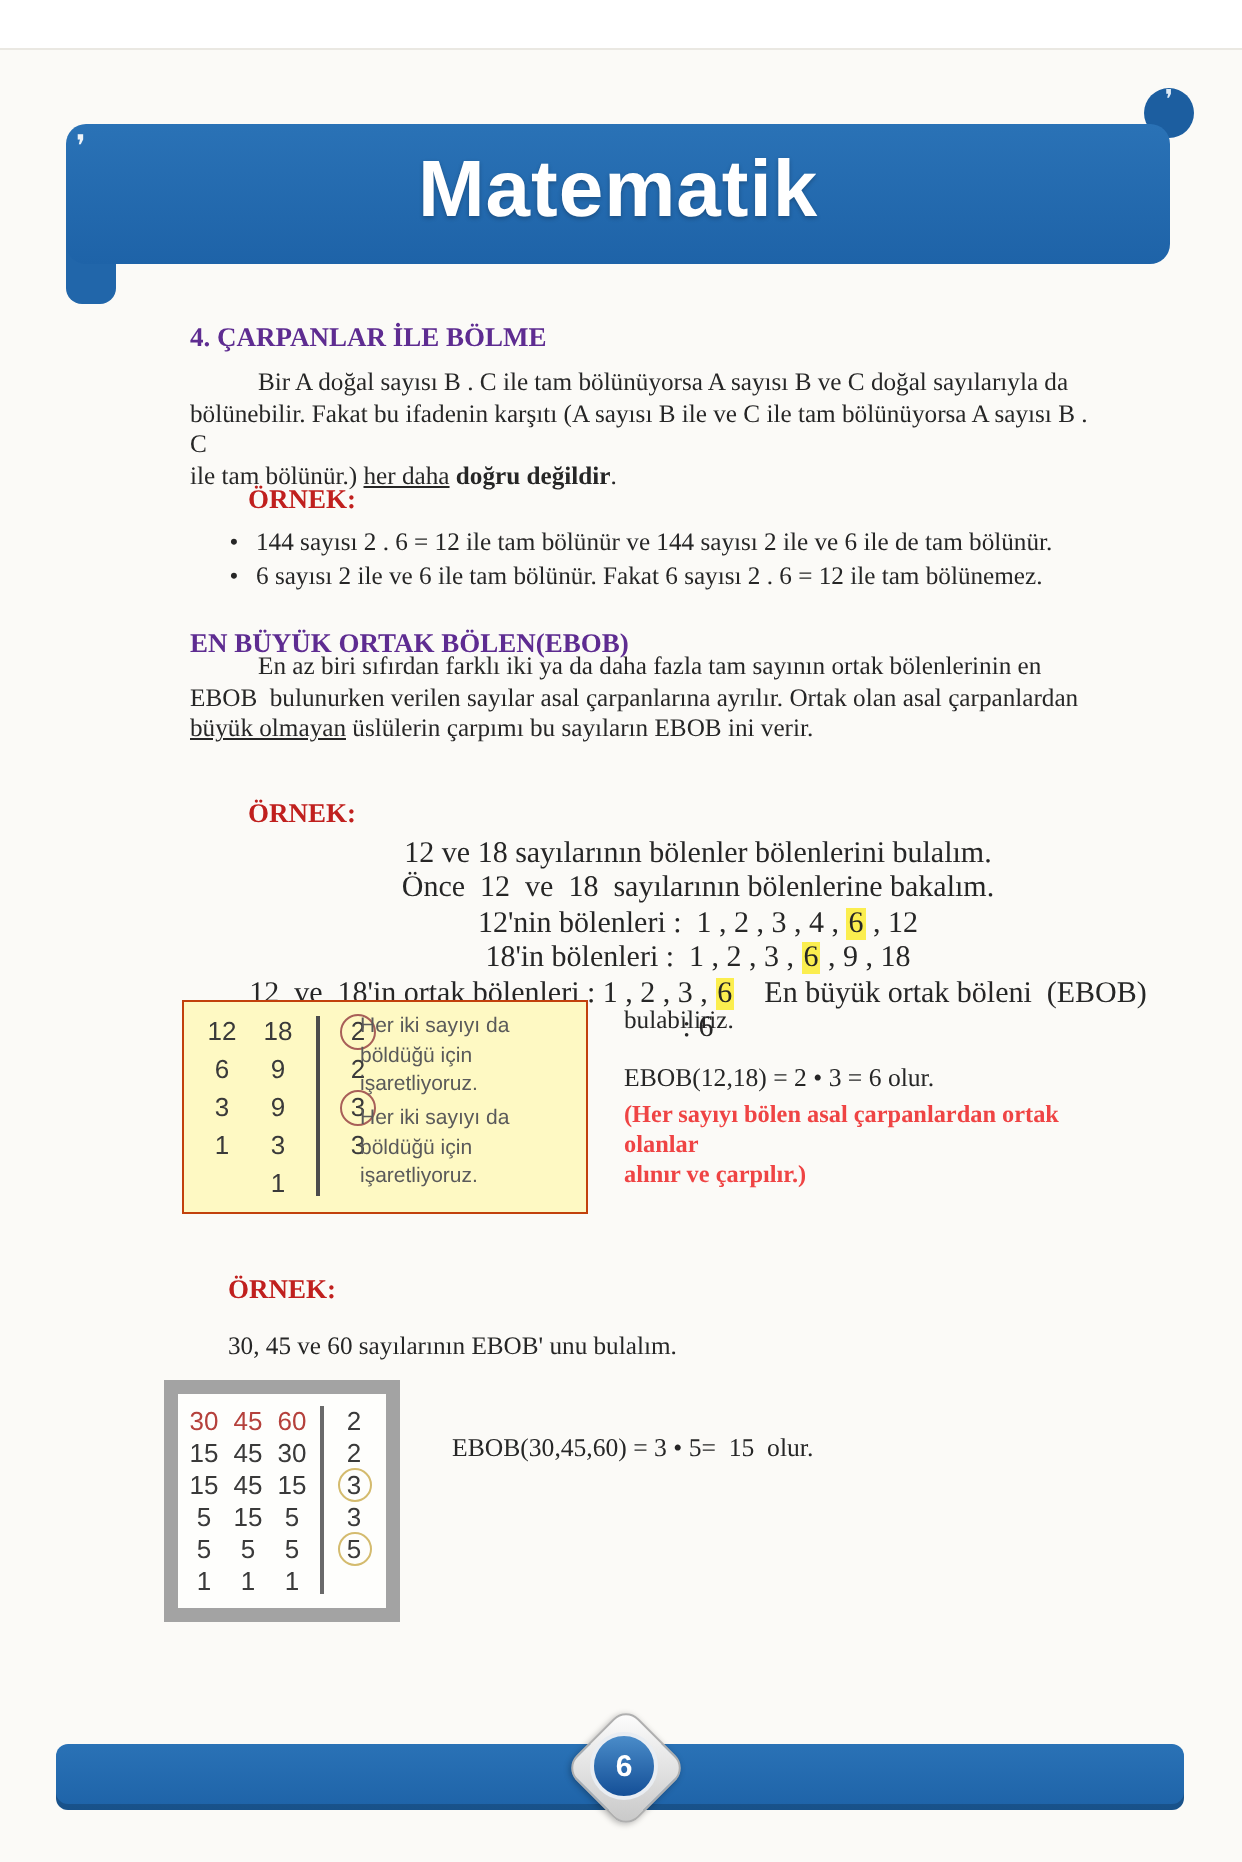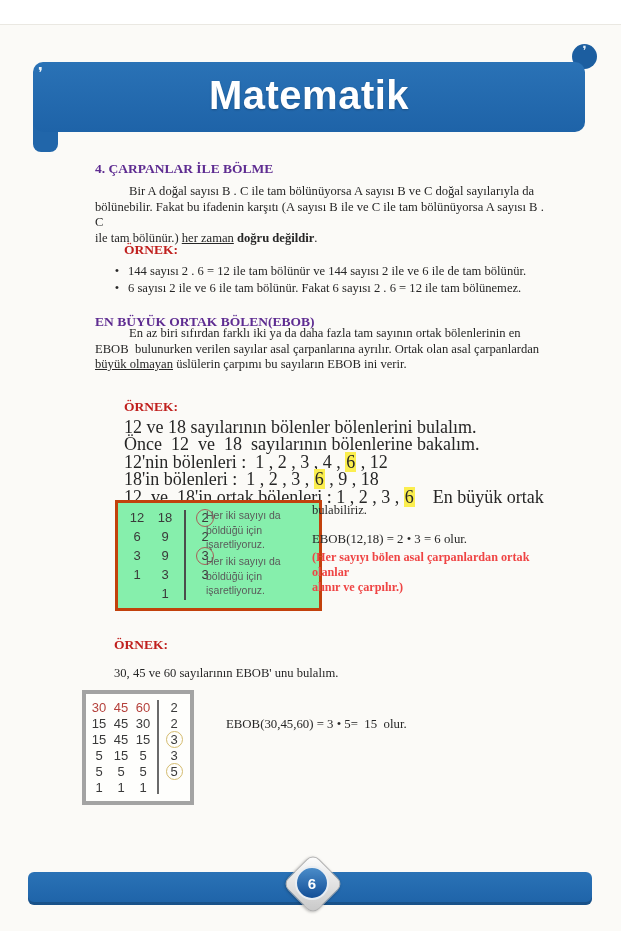--- a/index.html
+++ b/index.html
@@ -21,47 +21,47 @@
   .banner-title{position:absolute;left:33px;top:73px;width:552px;text-align:center;z-index:3;
                 color:#ffffff;font-family:"Liberation Sans",sans-serif;font-weight:700;
                 font-size:40px;letter-spacing:.5px;text-shadow:0 1px 2px rgba(0,0,0,.25);}
 
   
   .h-purple{position:absolute;color:#5e2c91;font-weight:700;font-size:13.5px;white-space:pre;}
   .ornek{position:absolute;color:#c0201e;font-weight:700;font-size:13.5px;}
   .para{position:absolute;font-size:12.6px;line-height:15.6px;}
   .para .line:first-child{text-indent:34px;}
   .line{white-space:pre-wrap;}
-  .worklines{position:absolute;font-size:18px;line-height:17.4px;}
+  .worklines{position:absolute;font-size:15px;line-height:17.4px;text-align:center;}
   .bullets{position:absolute;font-size:12.6px;line-height:16.5px;}
   .bullet-row{display:flex;}
   .bullet-dot{width:22px;text-align:center;}
   .u{text-decoration:underline;}
   .b{font-weight:700;}
   .hl{background:#fbee4f;padding:0 1px;}
 
   
-  .tbox1{position:absolute;left:91px;top:500px;width:201px;height:105px;background:#86efac;
-         border:3px solid #c2410c;margin-left:24px;}
+  .tbox1{position:absolute;left:91px;top:500px;width:201px;height:105px;background:#fef9c3;
+         border:1px solid #c2410c;}
   .t1-rows{position:absolute;left:6px;top:5px;}
   .t1-row{display:flex;height:19px;align-items:center;
           font-family:"Liberation Sans",sans-serif;font-size:13px;color:#3a3a3a;}
   .t1-a{width:26px;text-align:center;}
   .t1-b{width:30px;text-align:center;}
   .t1-d{width:34px;margin-left:8px;display:flex;justify-content:center;}
   .t1-divider{position:absolute;left:66px;top:7px;width:2px;height:90px;background:#4c4c4c;}
   .circle-red{display:inline-flex;width:16px;height:16px;border:1.4px solid #a85f58;
               border-radius:50%;align-items:center;justify-content:center;}
   .t1-notes{position:absolute;left:88px;top:5px;width:110px;
             font-family:"Liberation Sans",sans-serif;font-size:10.5px;color:#5a5a5a;line-height:1.4;}
   .t1-note{height:46px;}
 
   
   .tbox2{position:absolute;left:82px;top:690px;width:104px;height:107px;background:#fefefc;
-         border:4px solid #a3a3a3;}
+         border:7px solid #a3a3a3;}
   .t2-rows{position:absolute;left:2px;top:5px;}
   .t2-row{display:flex;height:16px;align-items:center;
           font-family:"Liberation Sans",sans-serif;font-size:13px;color:#3a3a3a;}
   .t2-c{width:22px;text-align:center;}
   .t2-d{width:24px;margin-left:8px;display:flex;justify-content:center;}
   .t2-divider{position:absolute;left:71px;top:6px;width:2px;height:94px;background:#6a6a6a;}
   .row-red{color:#b5413c;}
   .circle-gold{display:inline-flex;width:15px;height:15px;border:1.4px solid #d4bb6e;
                border-radius:50%;align-items:center;justify-content:center;}
 
@@ -97,21 +97,21 @@
       <span>❜</span>
     </div>
   <div class="banner-bar"></div>
   <div class="banner-comma">❜</div>
   <div class="banner-title">Matematik</div>
 
   <div class="h-purple" style="left:95px;top:161px;">4. ÇARPANLAR İLE BÖLME</div>
   <div class="para" style="left:95px;top:184px;width:460px;">
       <div class="line"><span>Bir A doğal sayısı B . C ile tam bölünüyorsa A sayısı B ve C doğal sayılarıyla da</span></div>
       <div class="line"><span>bölünebilir. Fakat bu ifadenin karşıtı (A sayısı B ile ve C ile tam bölünüyorsa A sayısı B . C</span></div>
-      <div class="line"><span>ile tam bölünür.) </span><span class="u">her zaman</span><span> </span><span class="b">doğru değildir</span><span>.</span></div>
+      <div class="line"><span>ile tam bölünür.) </span><span class="u">her daha</span><span> </span><span class="b">doğru değildir</span><span>.</span></div>
     </div>
   <div class="ornek" style="left:124px;top:242px;">ÖRNEK:</div>
   <div class="bullets" style="left:106px;top:263px;width:460px;">
     <div class="bullet-row">
       <span class="bullet-dot">•</span>
       <span>144 sayısı 2 . 6 = 12 ile tam bölünür ve 144 sayısı 2 ile ve 6 ile de tam bölünür.</span>
     </div>
     <div class="bullet-row">
       <span class="bullet-dot">•</span>
       <span>6 sayısı 2 ile ve 6 ile tam bölünür. Fakat 6 sayısı 2 . 6 = 12 ile tam bölünemez.</span>

